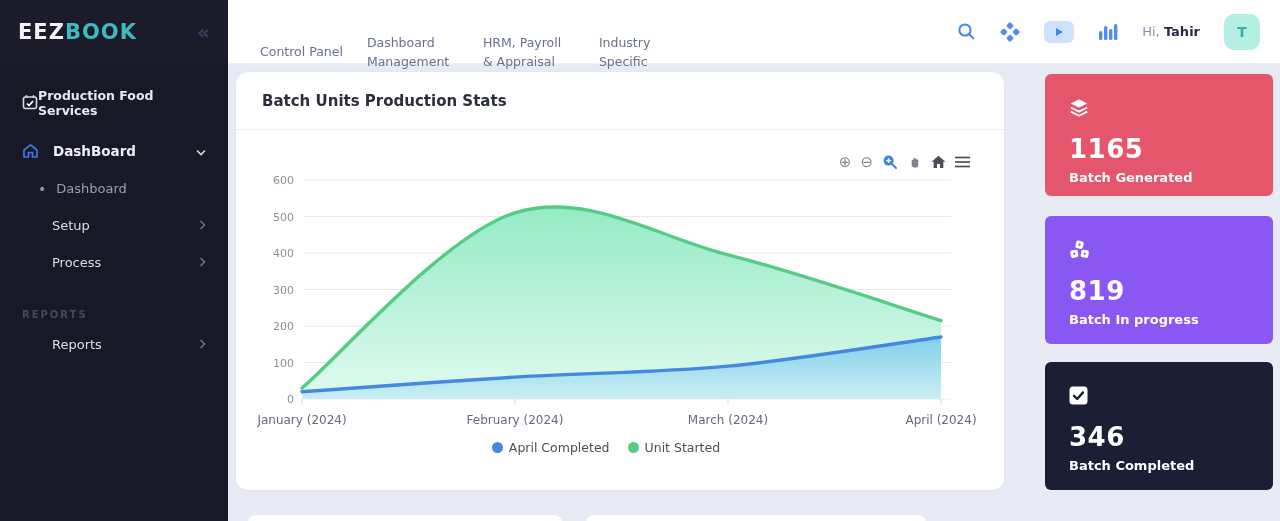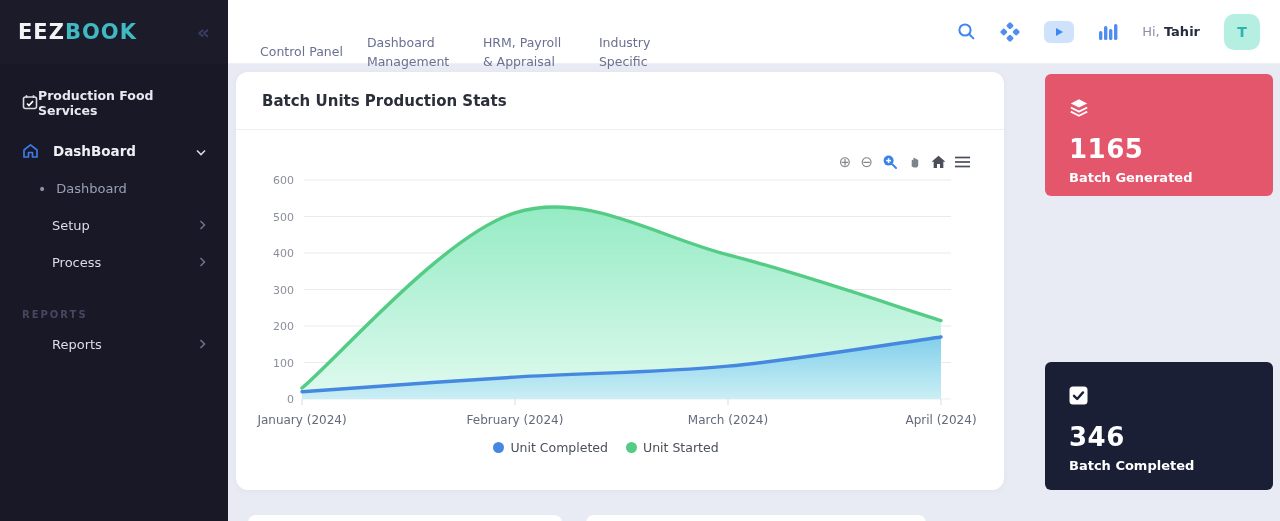--- a/index.html
+++ b/index.html
@@ -240,21 +240,21 @@
           <line x1="705" x2="705" y1="244" y2="250" stroke="#d9dbe1"></line>
           <text x="705" y="269" text-anchor="middle" class="xtick">April (2024)</text>
           <path d="M66,233.05C101.5,203.85000000000002 208,80.05416666666666 279,57.849999999999994C350,35.64583333333333 421,81.87916666666665 492,99.82499999999999C563,117.77083333333333 669.5,154.575 705,165.525L705,244L66,244Z" fill="url(#grad1)" stroke="none"></path>
           <path d="M66,233.05C101.5,203.85000000000002 208,80.05416666666666 279,57.849999999999994C350,35.64583333333333 421,81.87916666666665 492,99.82499999999999C563,117.77083333333333 669.5,154.575 705,165.525" fill="none" stroke="#54cc85" stroke-width="3.4" stroke-linecap="round" stroke-linejoin="round"></path>
           <path d="M66,236.7C101.5,234.26666666666665 208,226.35833333333332 279,222.1C350,217.84166666666667 421,217.84166666666667 492,211.15C563,204.45833333333334 669.5,186.81666666666666 705,181.95L705,244L66,244Z" fill="url(#grad0)" stroke="none"></path>
           <path d="M66,236.7C101.5,234.26666666666665 208,226.35833333333332 279,222.1C350,217.84166666666667 421,217.84166666666667 492,211.15C563,204.45833333333334 669.5,186.81666666666666 705,181.95" fill="none" stroke="#4688e0" stroke-width="3.4" stroke-linecap="round" stroke-linejoin="round"></path>
         </svg>
       <div class="legend" id="legend">
           <span class="legend-item">
             <span class="legend-dot" style="background: rgb(70, 136, 224);"></span>
-            <span>Unit Completed</span>
+            <span>April Completed</span>
           </span>
           <span class="legend-item">
             <span class="legend-dot" style="background: rgb(84, 204, 133);"></span>
             <span>Unit Started</span>
           </span>
         </div>
     </div>
   </div>
 
   <div class="stat-card" style="top: 74px; height: 122px; background: rgb(228, 86, 107);">
@@ -262,20 +262,34 @@
       <svg width="20" height="20" viewBox="0 0 22 22">
           <path d="M11 1.5 L20 6 L11 10.5 L2 6 Z" fill="#ffffff"></path>
           <path d="M2 10.5 L11 15 L20 10.5" fill="none" stroke="#ffffff" stroke-width="2" stroke-linejoin="round"></path>
           <path d="M2 15 L11 19.5 L20 15" fill="none" stroke="#ffffff" stroke-width="2" stroke-linejoin="round"></path>
         </svg>
     </div>
     <div class="value">1165</div>
     <div class="label">Batch Generated</div>
   </div>
 
+  <div class="stat-card" style="top: 216px; height: 128px; background: rgb(138, 87, 242);">
+    <div class="stat-icon">
+      <svg width="21" height="20" viewBox="0 0 22 21">
+        <rect x="7" y="1" width="8" height="8" rx="2" fill="#ffffff" transform="rotate(14 11 5)"></rect>
+        <rect x="1.5" y="10.5" width="8" height="8" rx="2" fill="#ffffff" transform="rotate(-10 5.5 14.5)"></rect>
+        <rect x="12.5" y="10.5" width="8" height="8" rx="2" fill="#ffffff" transform="rotate(8 16.5 14.5)"></rect>
+        <circle cx="11" cy="5" r="1.2" fill="#8a57f2"></circle>
+          <circle cx="5.5" cy="14.5" r="1.2" fill="#8a57f2"></circle>
+          <circle cx="16.5" cy="14.5" r="1.2" fill="#8a57f2"></circle>
+      </svg>
+    </div>
+    <div class="value">819</div>
+    <div class="label">Batch In progress</div>
+  </div>
 
   <div class="stat-card" style="top: 362px; height: 128px; background: rgb(26, 31, 54);">
     <div class="stat-icon">
       <svg width="19" height="19" viewBox="0 0 19 19">
           <rect x="0.5" y="0.5" width="18" height="18" rx="3.5" fill="#ffffff"></rect>
           <path d="M5 9.8 L8.2 13 L14 6.4" fill="none" stroke="#1a1f36" stroke-width="2.4" stroke-linecap="round" stroke-linejoin="round"></path>
         </svg>
     </div>
     <div class="value">346</div>
     <div class="label">Batch Completed</div>

